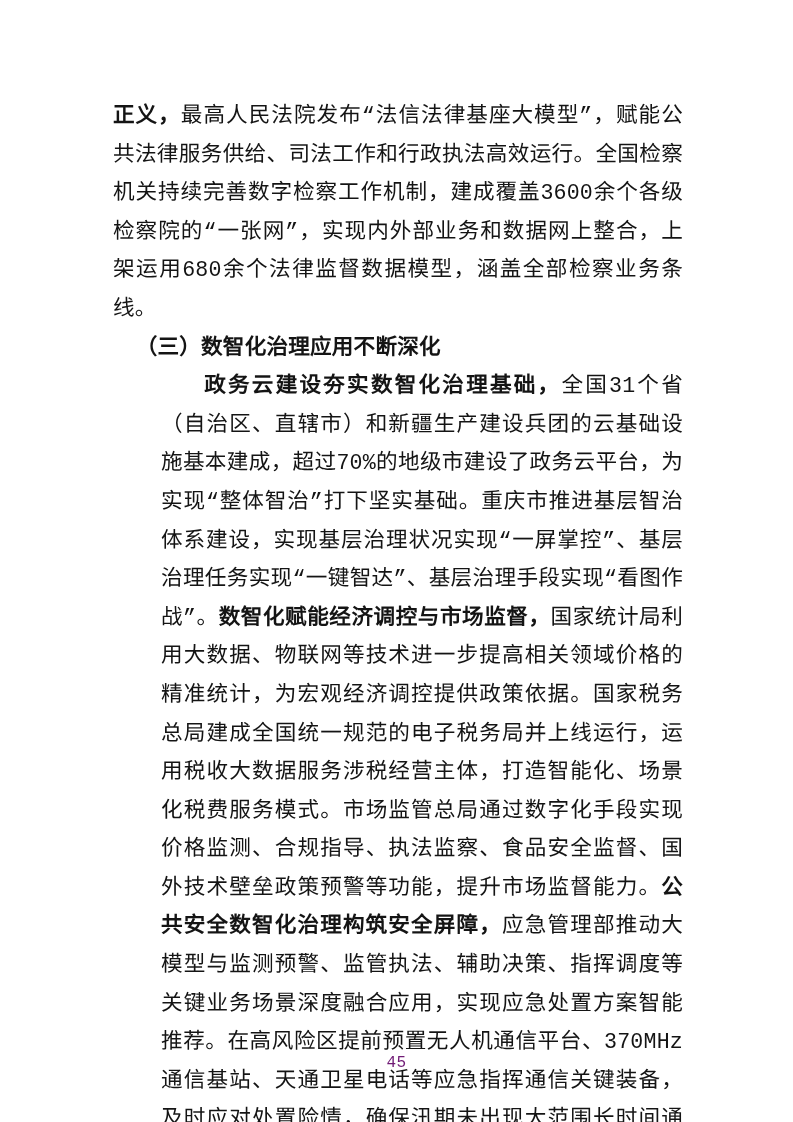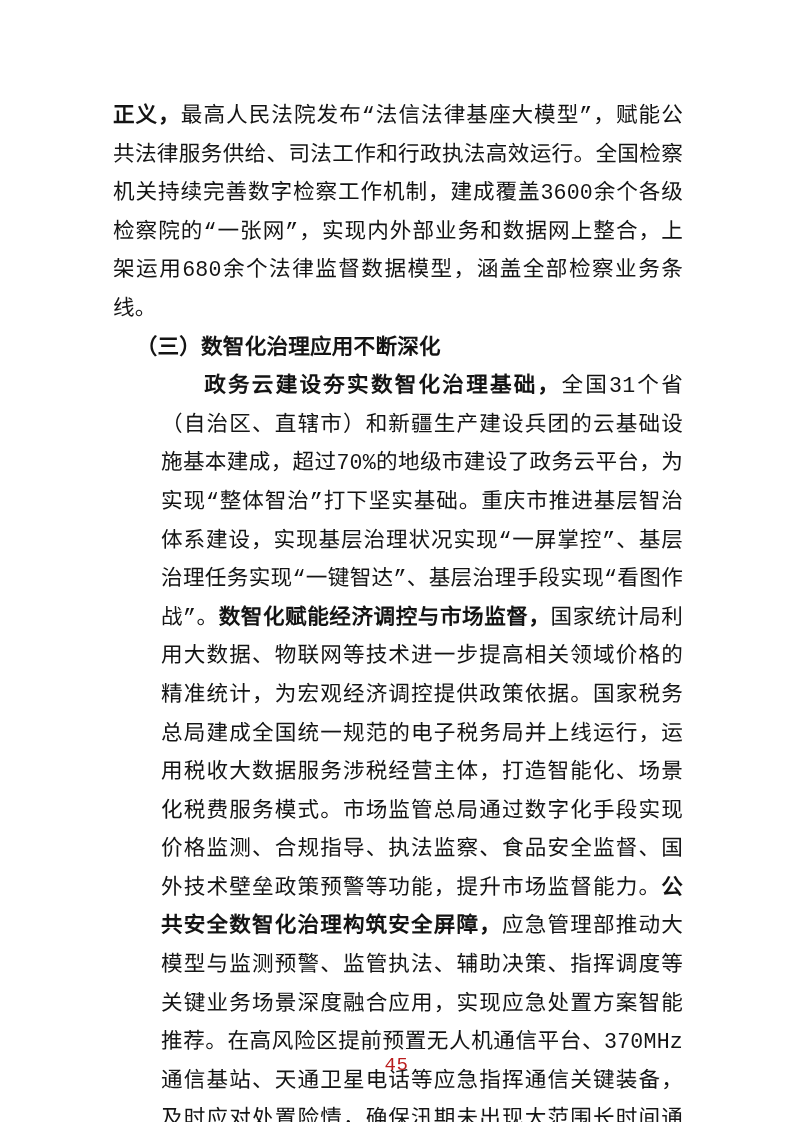--- a/index.html
+++ b/index.html
@@ -39,22 +39,22 @@
   }
   .seg.bold { font-weight: bold; }
   .footer {
     position: absolute;
     left: 0;
     width: 100%;
     top: 1054px;
     text-align: center;
   }
   .page-number {
-    font-size: 19px;
-    color: #b91c1c;
+    font-size: 16px;
+    color: #701a75;
     letter-spacing: 0.5px;
   }
 </style>
 </head>
 <body>
 
 <div class="page">
 
   <div class="doc-body">
       <p class="para body"><span class="seg bold">正义，</span><span class="seg">最高人民法院发布“法信法律基座大模型”，赋能公共法律服务供给、司法工作和行政执法高效运行。全国检察机关持续完善数字检察工作机制，建成覆盖3600余个各级检察院的“一张网”，实现内外部业务和数据网上整合，上架运用680余个法律监督数据模型，涵盖全部检察业务条线。</span></p>

